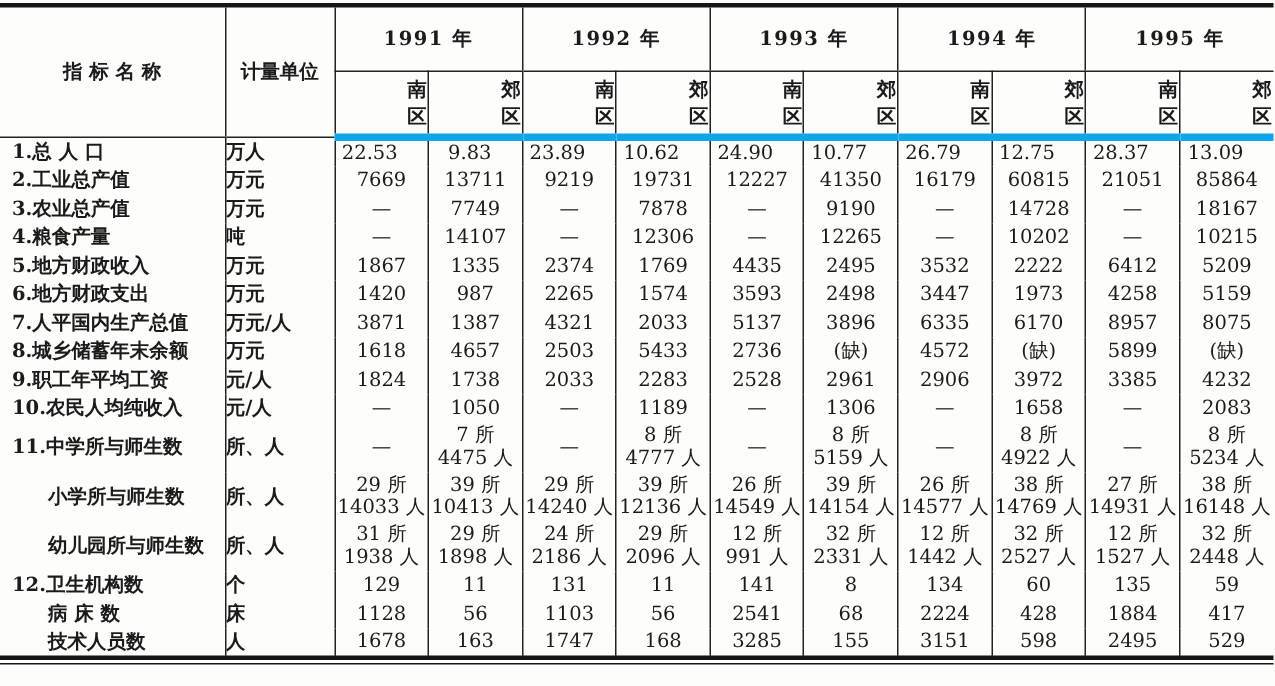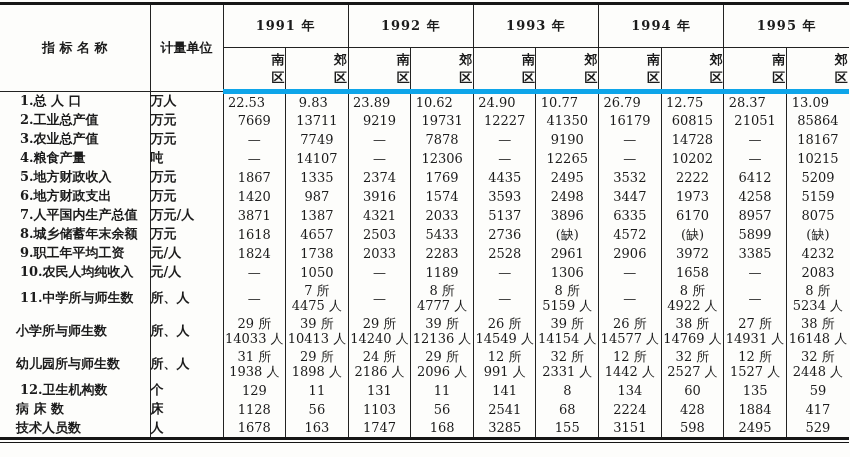--- a/index.html
+++ b/index.html
@@ -59,24 +59,24 @@
     border-left: 1px solid #222;
     border-bottom: 5px solid #0ea5e9;
     letter-spacing: 2px;
     padding-left: 48px;
   }
   
   tbody tr      { height: 19px; }
   tbody tr.double { height: 33px; margin-left: 32px; }
   td.c-label {
     text-align: left;
-    padding-left: 20px;
+    padding-left: 8px;
     white-space: nowrap;
   }
-  td.c-label.indent { padding-left: 16px; }
+  td.c-label.indent { padding-left: 32px; }
   td.c-unit {
     border-left: 1px solid #222;
   }
   td.c-val {
     text-align: center;
     border-left: 1px solid #222;
     font-weight: 400;
     white-space: pre-line;
     line-height: 15px;
     vertical-align: middle;
@@ -199,21 +199,21 @@
             <td class="c-val">3532</td>
             <td class="c-val">2222</td>
             <td class="c-val">6412</td>
             <td class="c-val">5209</td>
           </tr>
           <tr>
             <td class="c-label">6.地方财政支出</td>
             <td class="c-unit">万元</td>
             <td class="c-val">1420</td>
             <td class="c-val">987</td>
-            <td class="c-val">3916</td>
+            <td class="c-val">2265</td>
             <td class="c-val">1574</td>
             <td class="c-val">3593</td>
             <td class="c-val">2498</td>
             <td class="c-val">3447</td>
             <td class="c-val">1973</td>
             <td class="c-val">4258</td>
             <td class="c-val">5159</td>
           </tr>
           <tr>
             <td class="c-label">7.人平国内生产总值</td>

